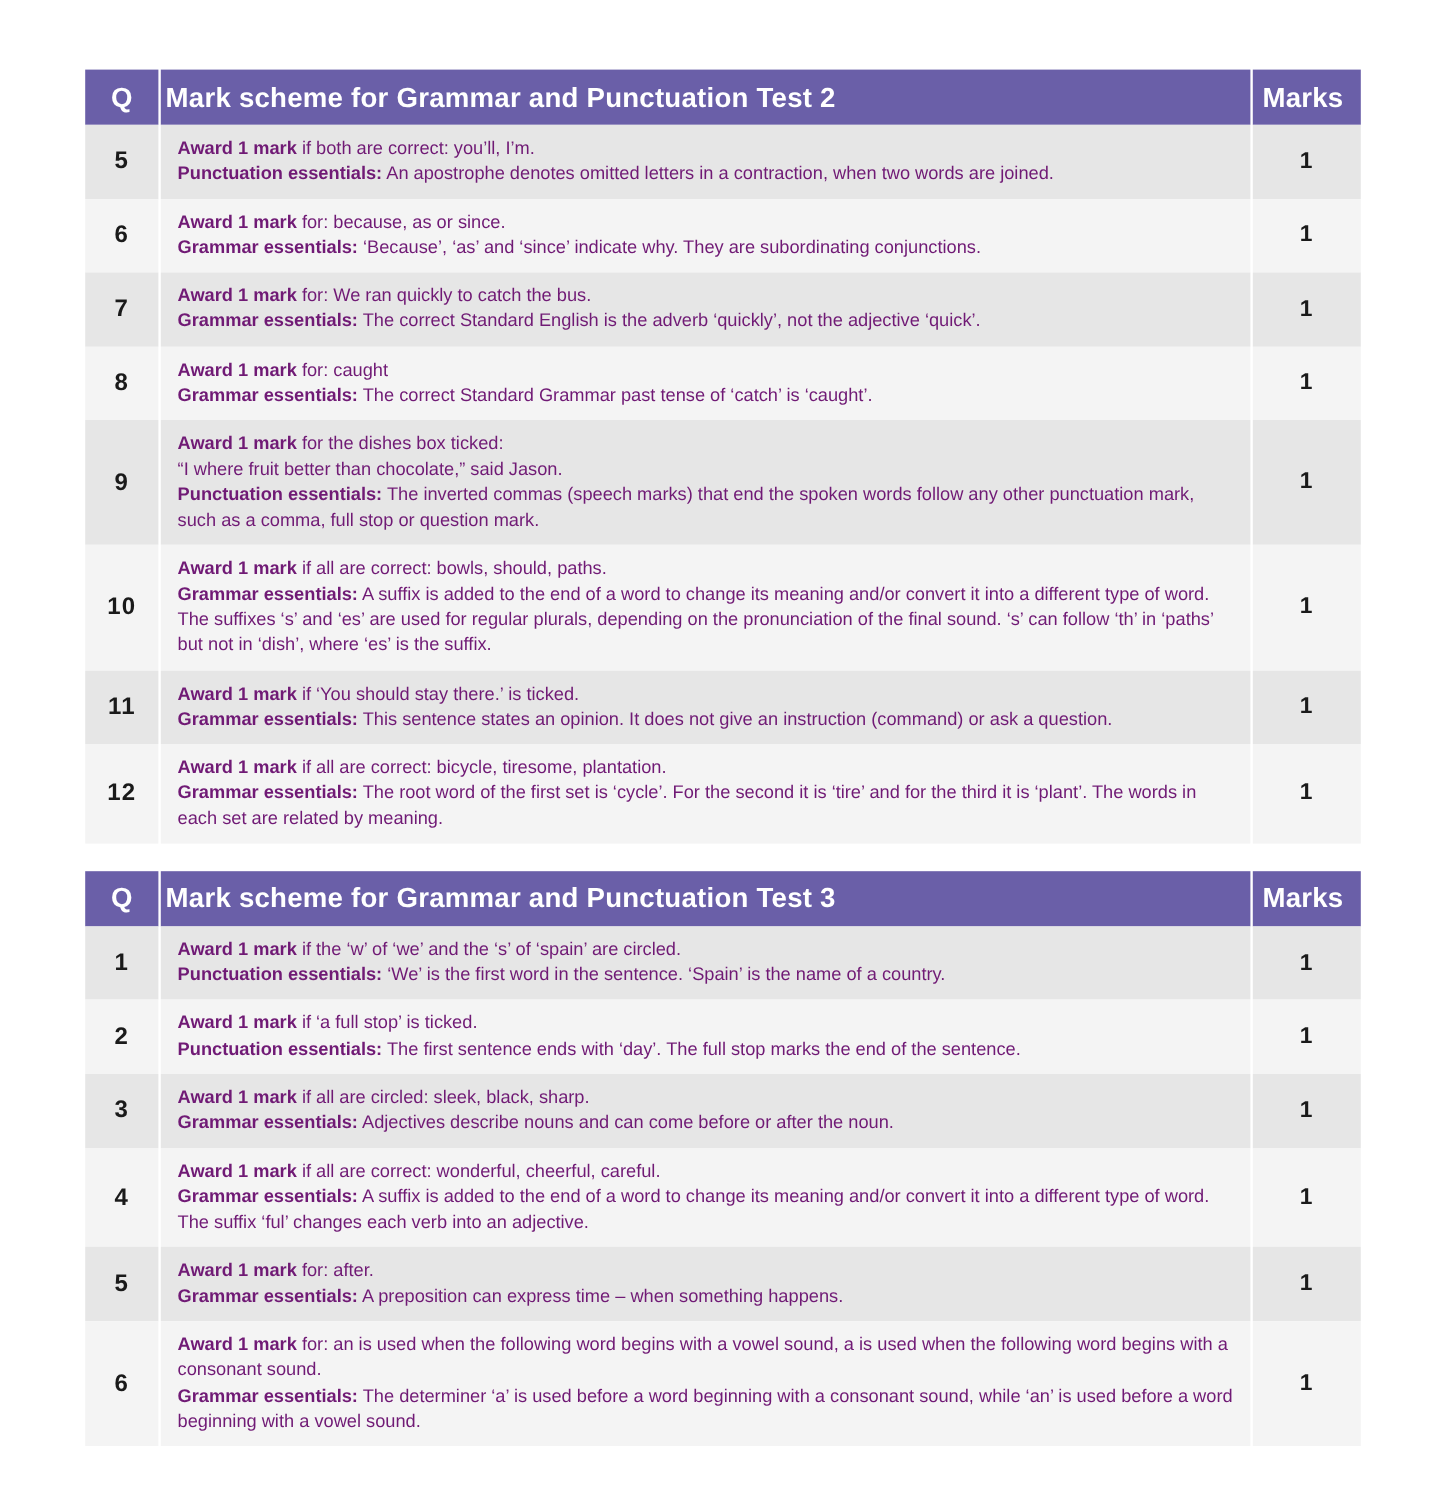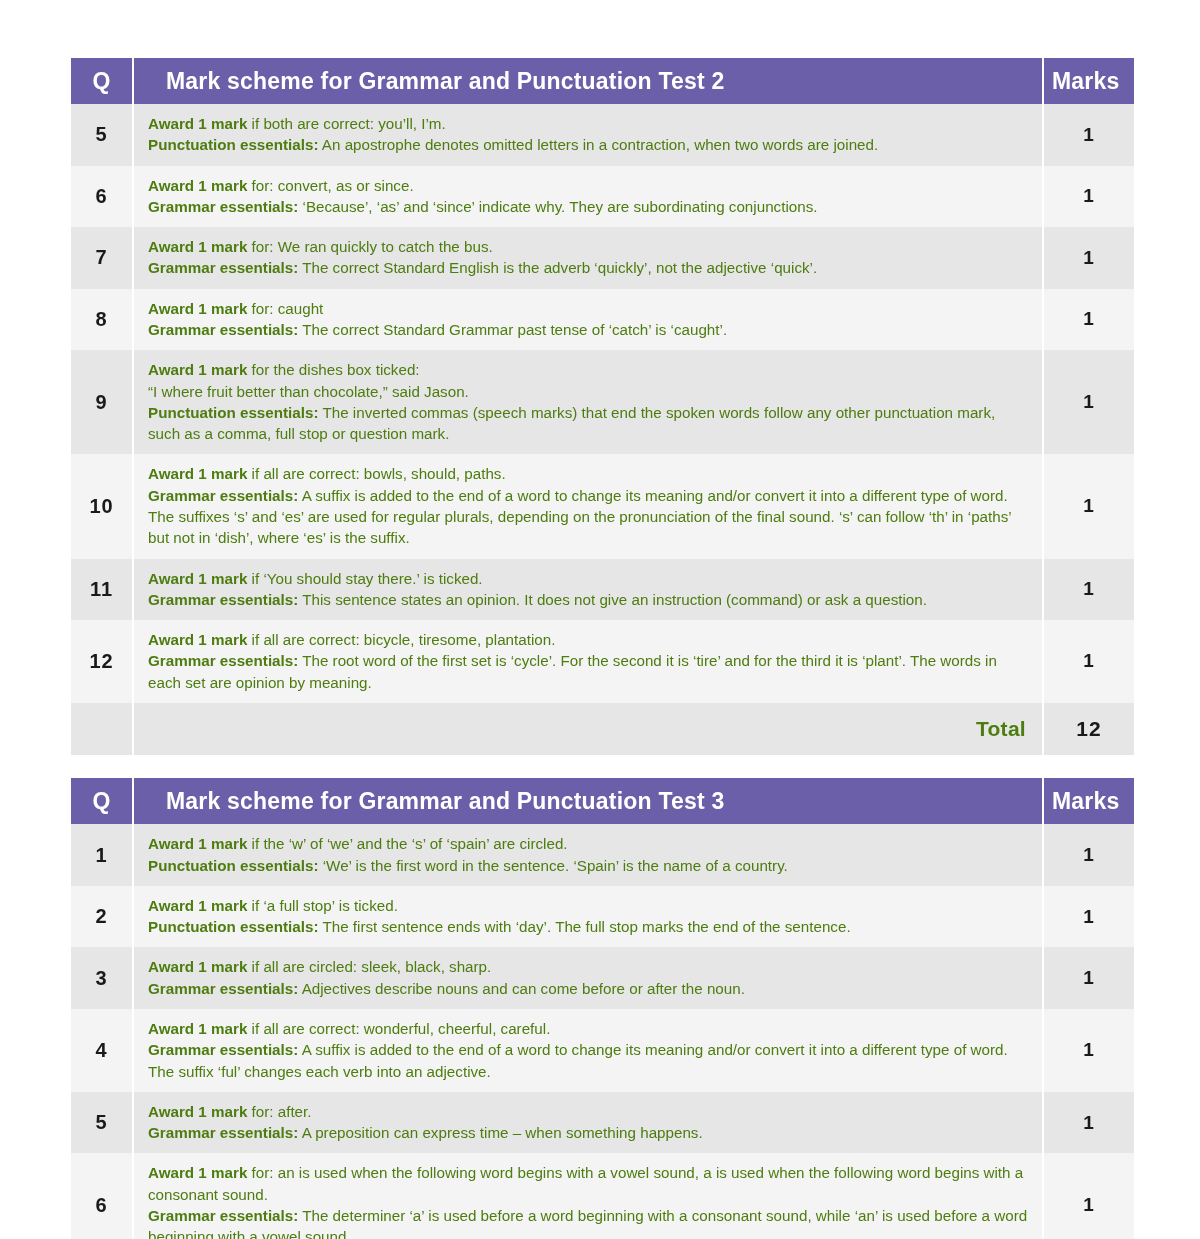--- a/index.html
+++ b/index.html
@@ -45,21 +45,21 @@
     color: #ffffff;
     font-size: 23px;
     font-weight: bold;
     letter-spacing: 0.2px;
     height: 46px;
     padding: 0 8px;
     vertical-align: middle;
     border: none;
   }
   th.th-q      { text-align: center; }
-  th.th-title  { text-align: left; padding-left: 32px; }
+  th.th-title  { text-align: left; padding-left: 4px; }
   th.th-marks  { text-align: left; }
 
   
   tbody td {
     vertical-align: middle;
     padding: 0;
     border: none;
   }
   tbody tr.row-dark  td { background: #e6e6e6; }
   tbody tr.row-light td { background: #f4f4f4; }
@@ -69,21 +69,21 @@
     font-size: 20px;
     font-weight: bold;
     letter-spacing: 1px;
     color: #1a1a1a;
   }
 
   td.cell-body {
     padding: 9px 14px 10px 14px;
     font-size: 15.2px;
     line-height: 1.40;
-    color: #4d7c0f;
+    color: #701a75;
     text-align: left;
   }
 
   td.cell-marks {
     text-align: center;
     font-size: 19px;
     font-weight: bold;
     letter-spacing: 1px;
     color: #1a1a1a;
   }
@@ -128,21 +128,21 @@
             <td class="cell-q">5</td>
             <td class="cell-body">
               <span class="ln"><span class="lead">Award 1 mark</span><span> if both are correct: you’ll, I’m.</span></span>
               <span class="ln"><span class="lead">Punctuation essentials:</span><span> An apostrophe denotes omitted letters in a contraction, when two words are joined.</span></span>
             </td>
             <td class="cell-marks">1</td>
           </tr>
           <tr class="row-light">
             <td class="cell-q">6</td>
             <td class="cell-body">
-              <span class="ln"><span class="lead">Award 1 mark</span><span> for: convert, as or since.</span></span>
+              <span class="ln"><span class="lead">Award 1 mark</span><span> for: because, as or since.</span></span>
               <span class="ln"><span class="lead">Grammar essentials:</span><span> ‘Because’, ‘as’ and ‘since’ indicate why. They are subordinating conjunctions.</span></span>
             </td>
             <td class="cell-marks">1</td>
           </tr>
           <tr class="row-dark">
             <td class="cell-q">7</td>
             <td class="cell-body">
               <span class="ln"><span class="lead">Award 1 mark</span><span> for: We ran quickly to catch the bus.</span></span>
               <span class="ln"><span class="lead">Grammar essentials:</span><span> The correct Standard English is the adverb ‘quickly’, not the adjective ‘quick’.</span></span>
             </td>
@@ -178,28 +178,23 @@
             <td class="cell-body">
               <span class="ln"><span class="lead">Award 1 mark</span><span> if ‘You should stay there.’ is ticked.</span></span>
               <span class="ln"><span class="lead">Grammar essentials:</span><span> This sentence states an opinion. It does not give an instruction (command) or ask a question.</span></span>
             </td>
             <td class="cell-marks">1</td>
           </tr>
           <tr class="row-light">
             <td class="cell-q">12</td>
             <td class="cell-body">
               <span class="ln"><span class="lead">Award 1 mark</span><span> if all are correct: bicycle, tiresome, plantation.</span></span>
-              <span class="ln"><span class="lead">Grammar essentials:</span><span> The root word of the first set is ‘cycle’. For the second it is ‘tire’ and for the third it is ‘plant’. The words in each set are opinion by meaning.</span></span>
-            </td>
-            <td class="cell-marks">1</td>
-          </tr>
-          <tr class="total-row">
-            <td class="cell-q"></td>
-            <td class="cell-body">Total</td>
-            <td class="cell-marks">12</td>
+              <span class="ln"><span class="lead">Grammar essentials:</span><span> The root word of the first set is ‘cycle’. For the second it is ‘tire’ and for the third it is ‘plant’. The words in each set are related by meaning.</span></span>
+            </td>
+            <td class="cell-marks">1</td>
           </tr>
         </tbody>
       </table>
       <table class="scheme-table">
         <colgroup>
           <col class="col-q">
           <col class="col-body">
           <col class="col-marks">
         </colgroup>
         <thead>

